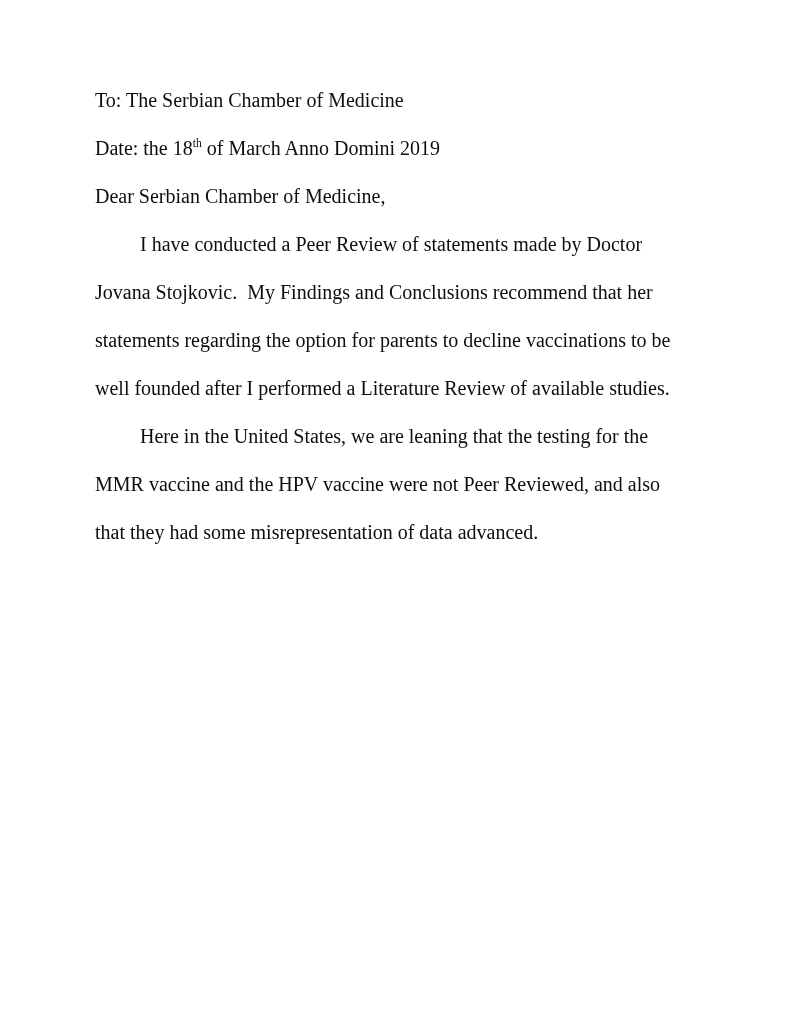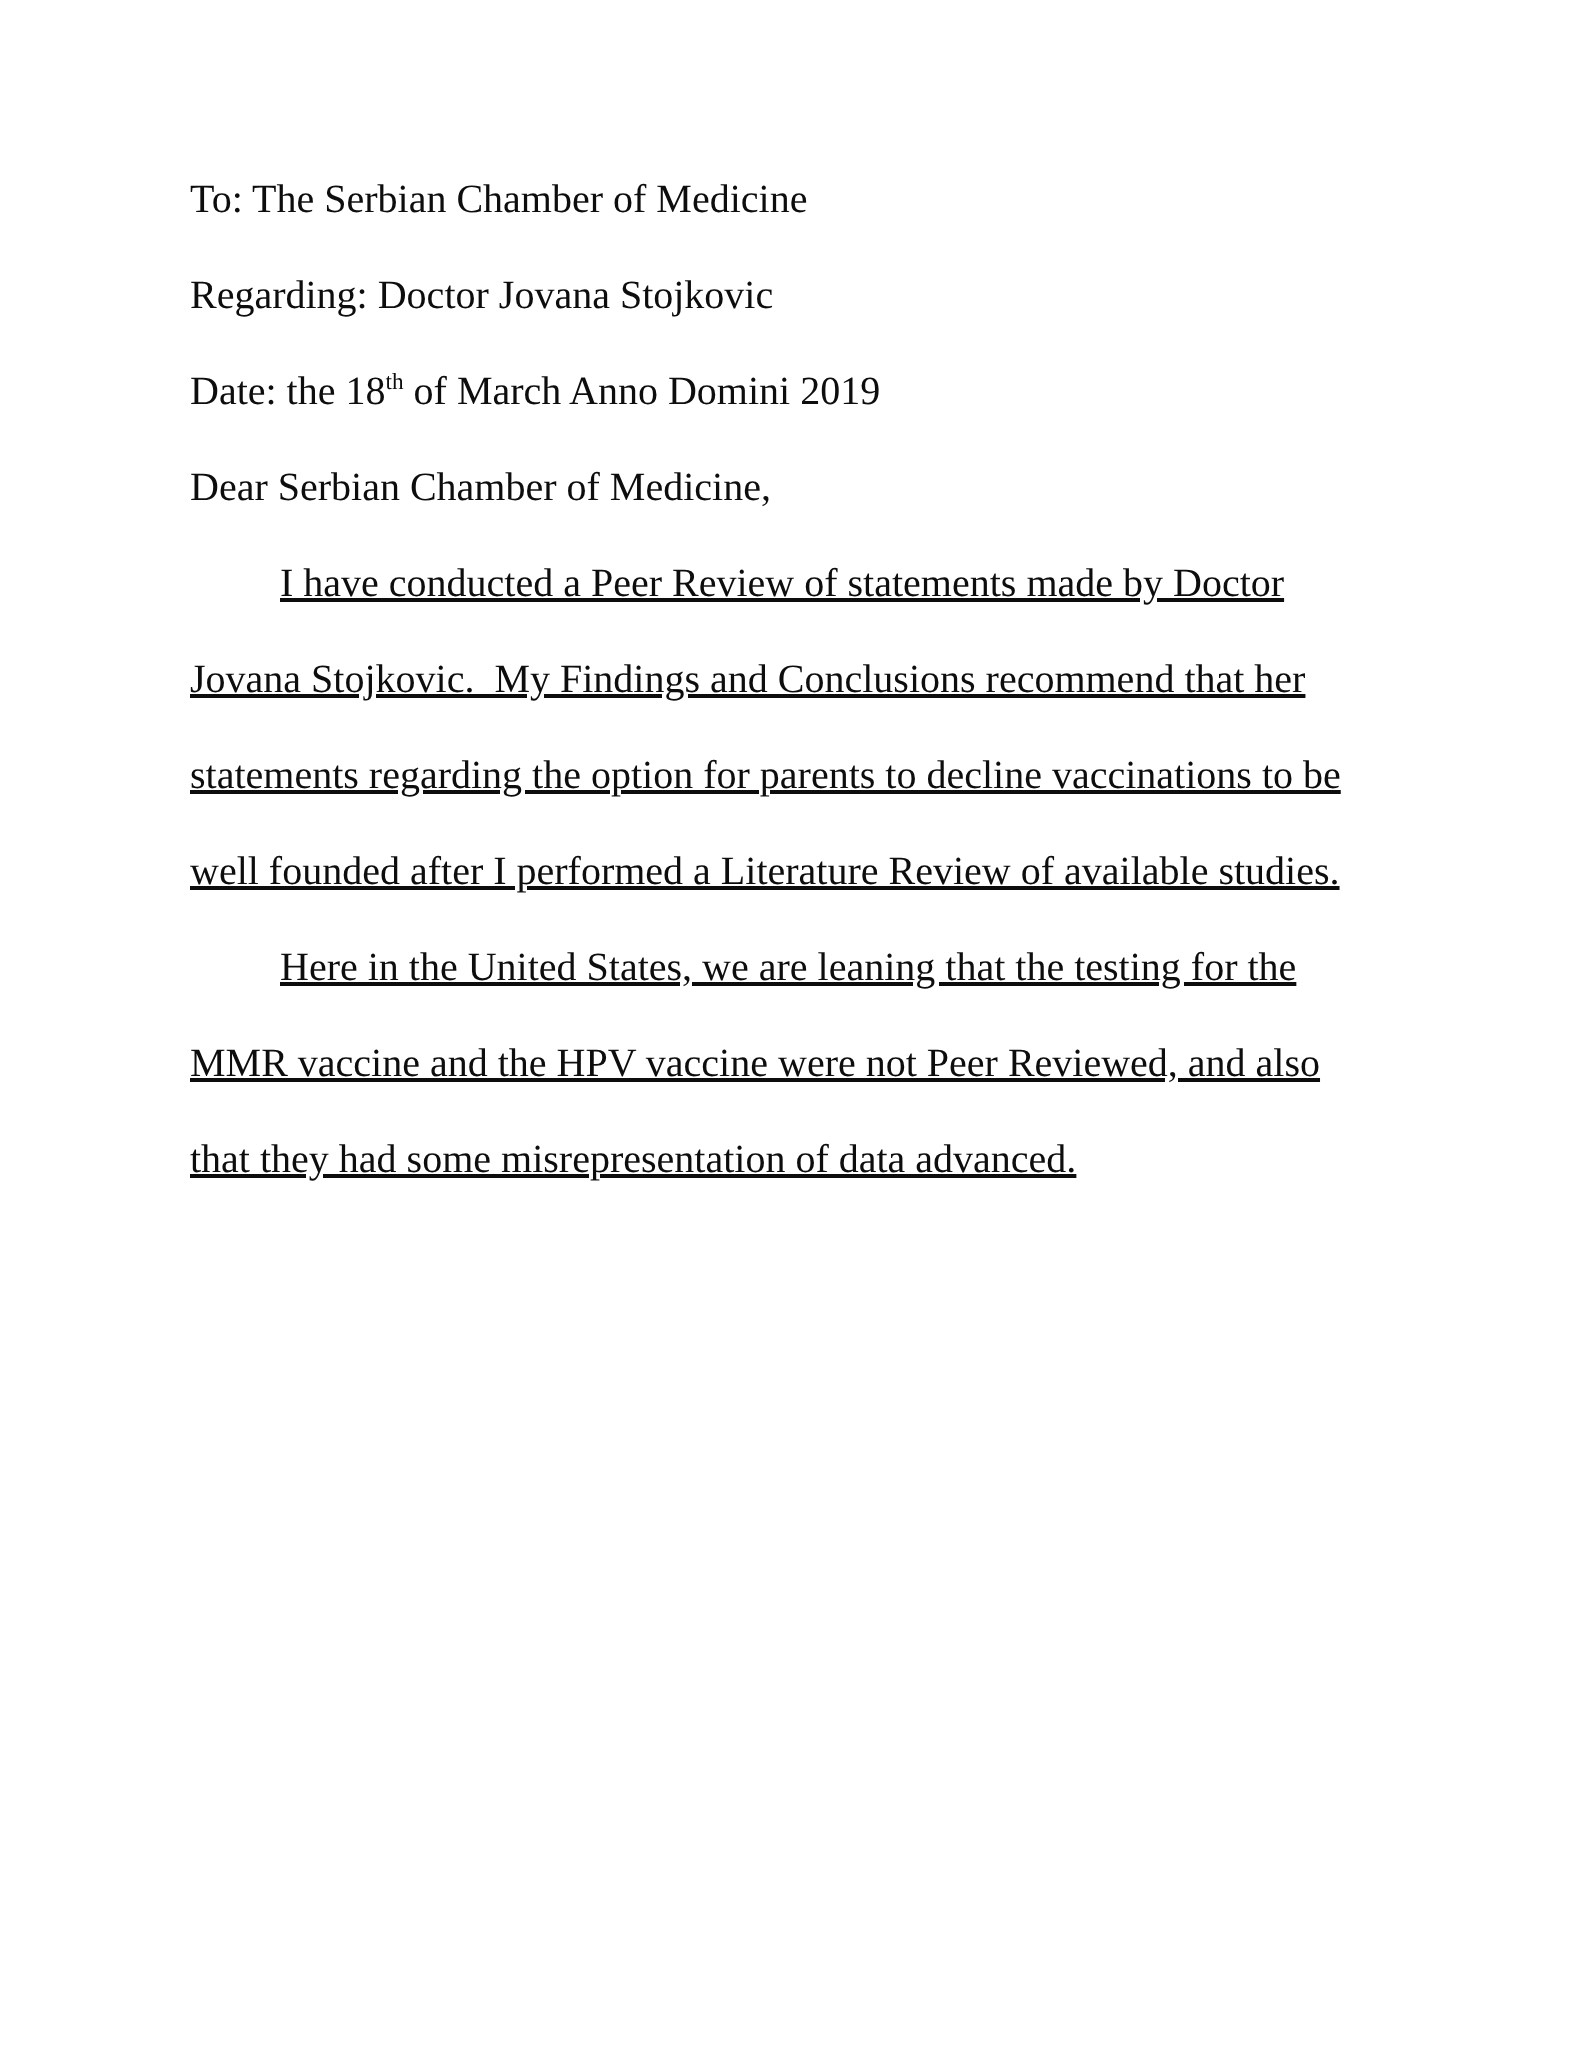--- a/index.html
+++ b/index.html
@@ -33,30 +33,28 @@
     text-align: right;
   }
   .salutation {
     margin-top: 71px;
   }
   .para {
     white-space: pre-wrap;       
     text-indent: 45px;           
     margin-top: 48px;
     max-width: 620px;
-    text-decoration: underline;
   }
 </style>
 </head>
 <body>
 
 <div class="page">
   <div class="header-block">
     <p>To: The Serbian Chamber of Medicine</p>
-    <p>Regarding: Doctor Jovana Stojkovic</p>
     <p><span>Date: the 18</span><sup class="ordinal">th</sup><span> of March Anno Domini 2019</span></p>
   </div>
 
   <p class="salutation">Dear Serbian Chamber of Medicine,</p>
 
   <p class="para">I have conducted a Peer Review of statements made by Doctor
 Jovana Stojkovic.  My Findings and Conclusions recommend that her
 statements regarding the option for parents to decline vaccinations to be
 well founded after I performed a Literature Review of available studies.</p>
 

